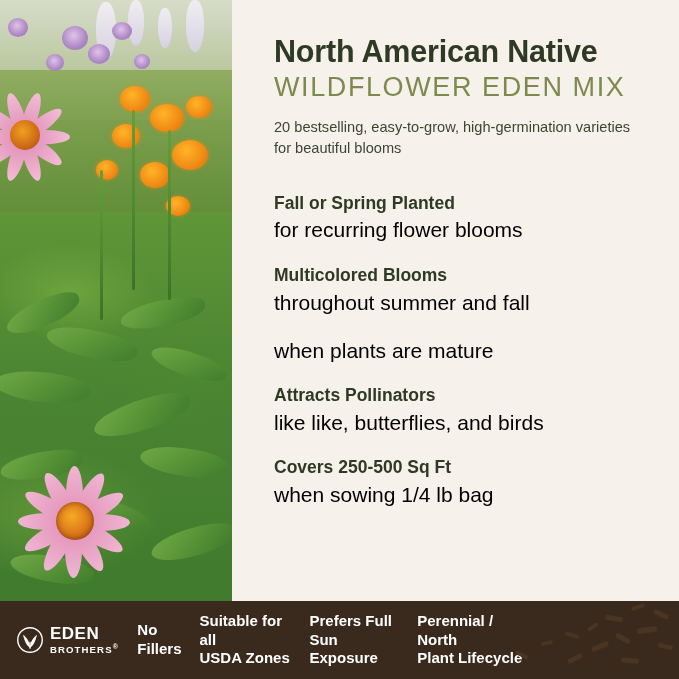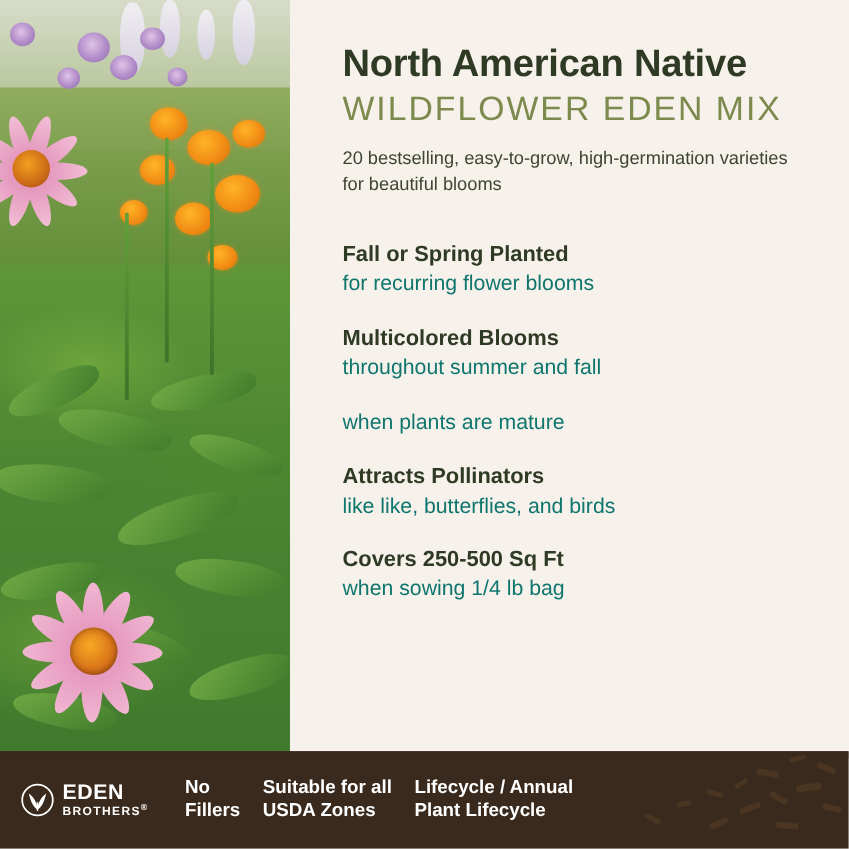--- a/index.html
+++ b/index.html
@@ -166,22 +166,22 @@
   .feature {
     margin-bottom: 21px;
   }
   .feature-title {
     font-size: 17.5px;
     font-weight: bold;
     color: #2f3a24;
     line-height: 1.25;
   }
   .feature-desc {
-    font-size: 17px;
-    color: #0f766e;
+    font-size: 21px;
+    color: #000000;
     line-height: 1.3;
     margin-top: 2px;
   }
 
   
   .footer {
     position: absolute;
     left: 0;
     bottom: 0;
     width: 679px;
@@ -393,21 +393,25 @@
       <div class="badges">
         <div class="badge">
           <span class="l1">No</span>
           <span class="l2">Fillers</span>
         </div>
         <div class="badge">
           <span class="l1">Suitable for all</span>
           <span class="l2">USDA Zones</span>
         </div>
         <div class="badge">
-          <span class="l1">Lifecycle / Annual</span>
+          <span class="l1">Prefers Full</span>
+          <span class="l2">Sun Exposure</span>
+        </div>
+        <div class="badge">
+          <span class="l1">Perennial / North</span>
           <span class="l2">Plant Lifecycle</span>
         </div>
       </div>
     </div>
 
     <div class="mulch">
       <div class="chip" style="right:10px; bottom:62px; width:16px; height:5px; transform:rotate(24deg);"></div>
       <div class="chip" style="right:34px; bottom:70px; width:14px; height:4px; transform:rotate(-18deg);"></div>
       <div class="chip" style="right:56px; bottom:58px; width:18px; height:5px; transform:rotate(10deg);"></div>
       <div class="chip" style="right:80px; bottom:50px; width:12px; height:4px; transform:rotate(-34deg);"></div>

